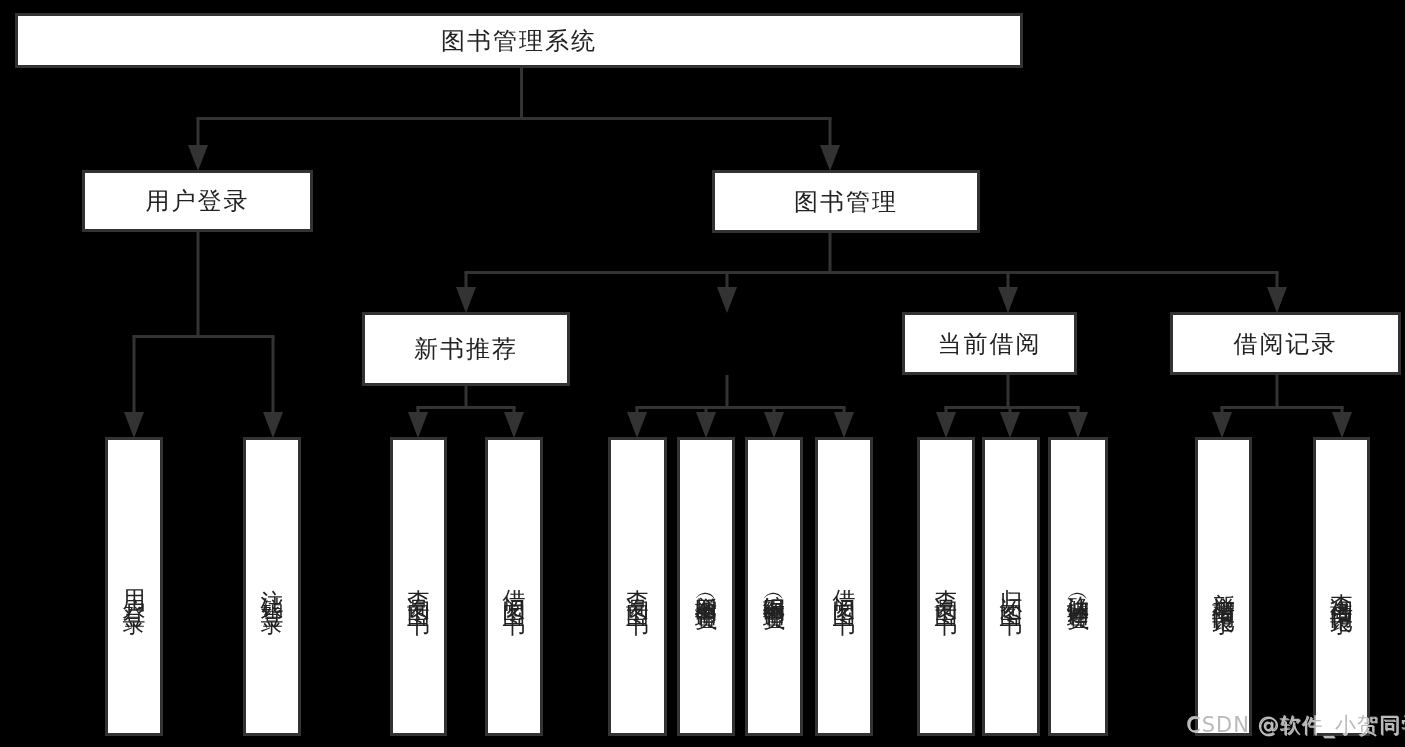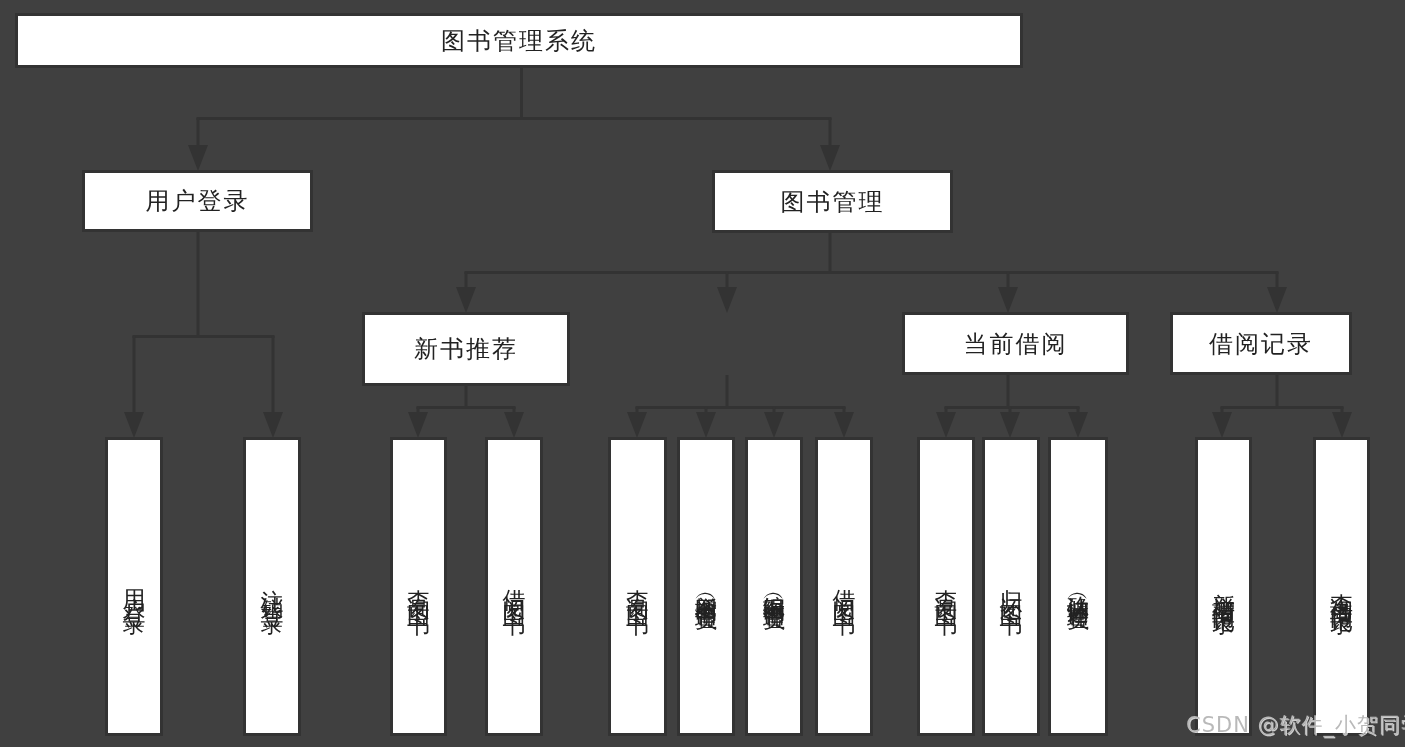--- a/index.html
+++ b/index.html
@@ -2,21 +2,21 @@
 <html><head>
 <meta charset="utf-8">
 <style>
   html, body {
     margin: 0; padding: 0;
     background: #ffffff;
   }
   .stage {
     position: relative;
     width: 1405px; height: 747px;
-    background: #404040;
+    background: #000000;
     font-family: "DejaVu Sans", "Liberation Sans", sans-serif;
     overflow: hidden;
     color: #222222;
   }
   svg.connectors {
     position: absolute; left: 0; top: 0;
     width: 1405px; height: 747px;
   }
   .node {
     position: absolute;
@@ -122,25 +122,25 @@
       <path d="M1000 412 h20 L1010 438 Z"></path>
       <path d="M1068 412 h20 L1078 438 Z"></path>
       <path d="M1212 412 h20 L1222 438 Z"></path>
       <path d="M1332 412 h20 L1342 438 Z"></path>
     </g>
   </svg>
 
   <div class="node h-node" style="left:15px;top:13px;width:1008px;height:55px;">图书管理系统</div>
 
   <div class="node h-node" style="left:82px;top:170px;width:231px;height:62px;">用户登录</div>
-  <div class="node h-node" style="left:712px;top:170px;width:241px;height:63px;font-family:Liberation Serif, serif;">图书管理</div>
+  <div class="node h-node" style="left:712px;top:170px;width:268px;height:63px;font-family:Liberation Serif, serif;">图书管理</div>
 
   <div class="node h-node" style="left:362px;top:312px;width:208px;height:74px;">新书推荐</div>
-  <div class="node h-node" style="left:902px;top:312px;width:227px;height:63px;">当前借阅</div>
-  <div class="node h-node" style="left:1170px;top:312px;width:182px;height:63px;">借阅记录</div>
+  <div class="node h-node" style="left:902px;top:312px;width:175px;height:63px;">当前借阅</div>
+  <div class="node h-node" style="left:1170px;top:312px;width:231px;height:63px;">借阅记录</div>
 
   <div class="node v-node" style="left:105px;width:58px;">用户登录</div>
   <div class="node v-node" style="left:243px;width:58px;">注销登录</div>
 
   <div class="node v-node" style="left:390px;width:57px;">查询图书</div>
   <div class="node v-node" style="left:485px;width:58px;">借阅图书</div>
 
   <div class="node v-node" style="left:608px;width:59px;">查询图书</div>
   <div class="node v-node long" style="left:677px;width:58px;">新增图书（管理员）</div>
   <div class="node v-node long" style="left:745px;width:58px;">编辑图书（管理员）</div>

